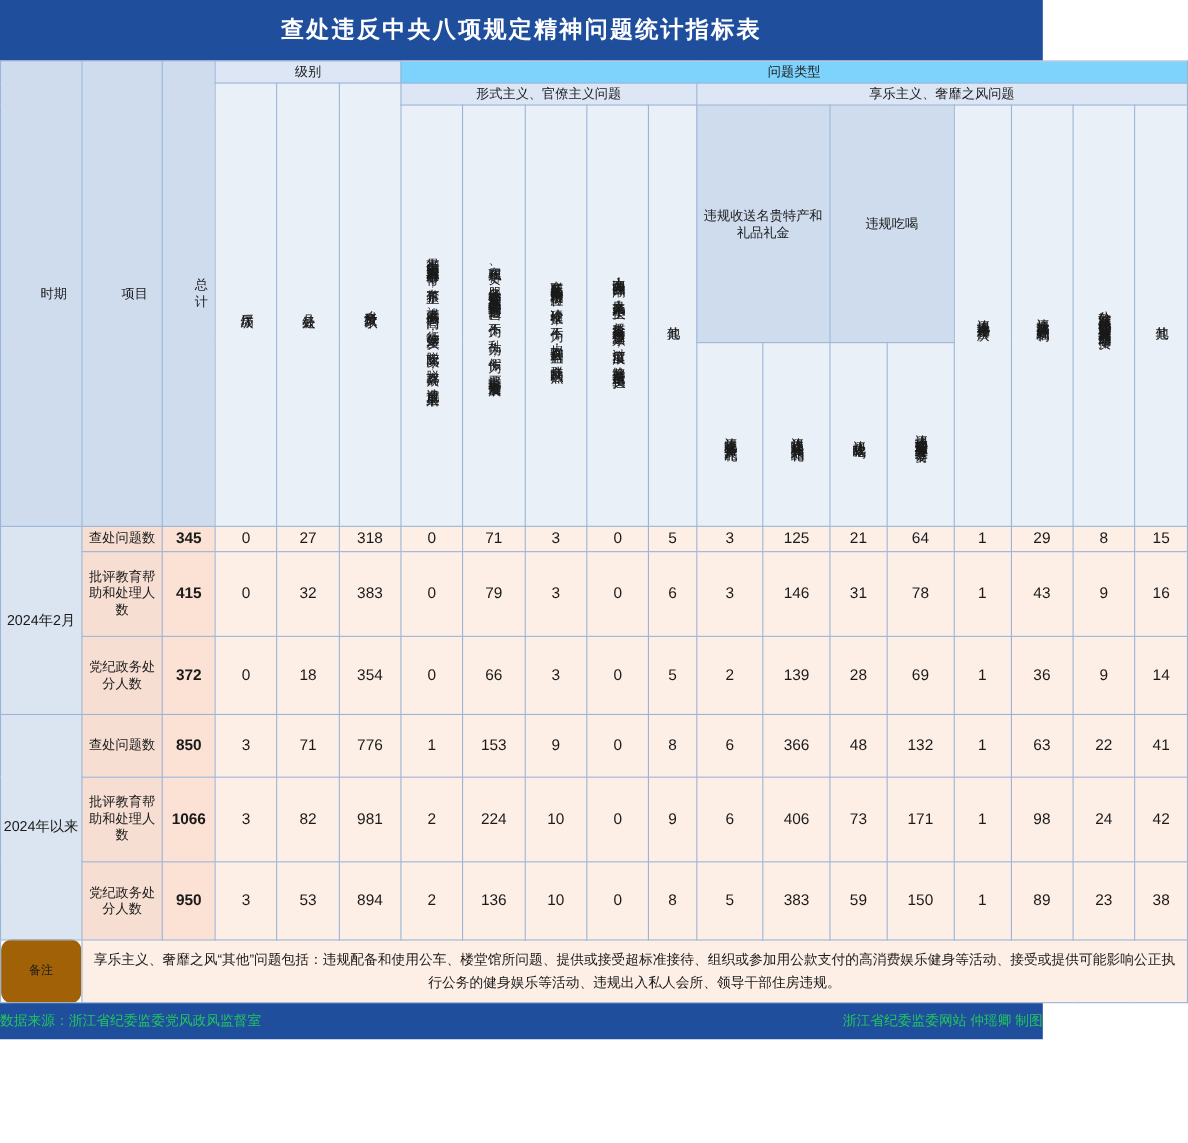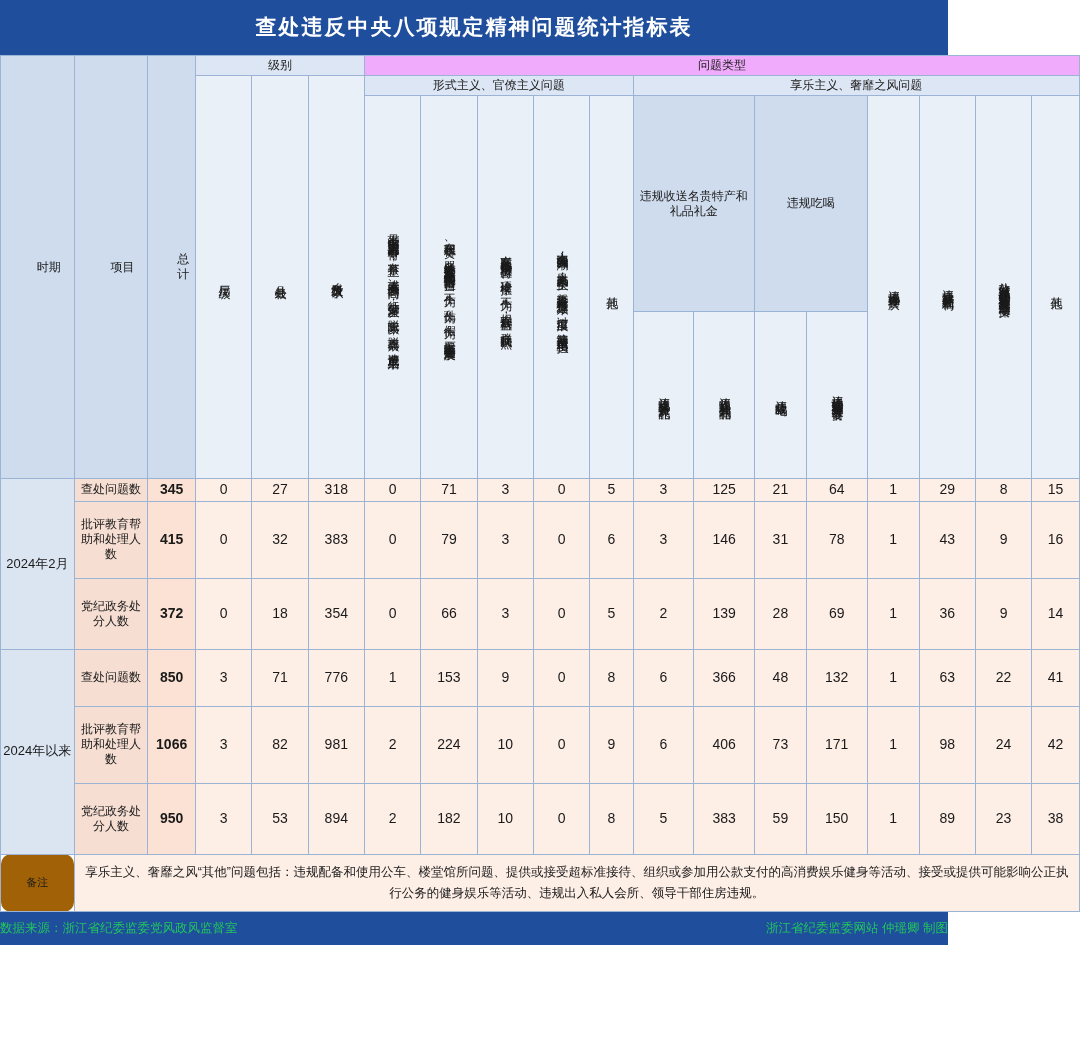--- a/index.html
+++ b/index.html
@@ -31,21 +31,21 @@
     text-align:center;
     vertical-align:middle;
     padding:2px 1px;
     line-height:1.25;
     font-weight:normal;
   }
   
   .h-blue1{background:#cfdcee;padding-left:24px;}
   .h-blue2{background:#dde6f4;}
   .h-blue3{background:#eaf0f8;}
-  .h-band-type{background:#f0abfc;}
+  .h-band-type{background:#7dd3fc;}
   .h-hl{background:#cfdcee;}
   .vert{
     writing-mode:vertical-rl;
     text-orientation:upright;
     letter-spacing:1px;
     margin:0 auto;
     line-height:1.15;
     height:370px;
     display:block;
     padding:4px 0;
@@ -256,21 +256,21 @@
       <td class="num">24</td>
       <td class="num">42</td>
     </tr>
     <tr>
       <td class="item-cell" style="height:66px">党纪政务处分人数</td>
       <td class="num-total">950</td>
       <td class="num">3</td>
       <td class="num">53</td>
       <td class="num">894</td>
       <td class="num">2</td>
-      <td class="num">182</td>
+      <td class="num">136</td>
       <td class="num">10</td>
       <td class="num">0</td>
       <td class="num">8</td>
       <td class="num">5</td>
       <td class="num">383</td>
       <td class="num">59</td>
       <td class="num">150</td>
       <td class="num">1</td>
       <td class="num">89</td>
       <td class="num">23</td>

